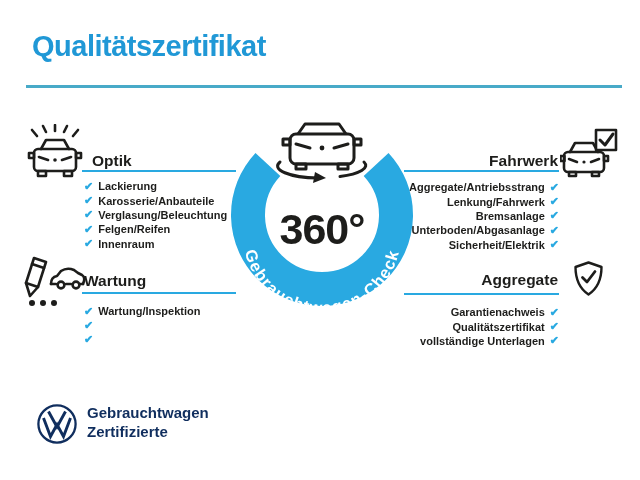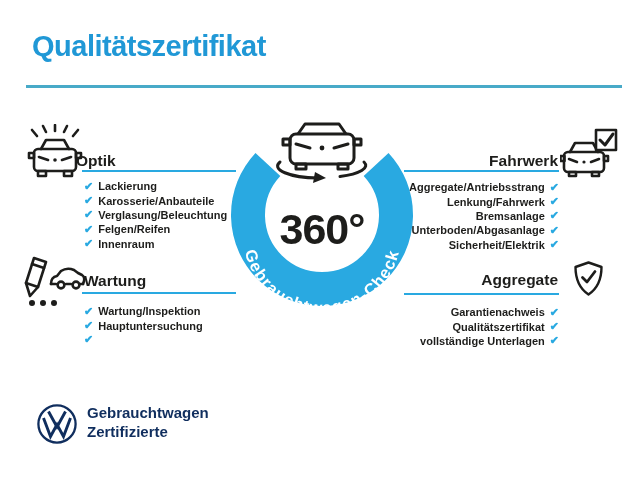--- a/index.html
+++ b/index.html
@@ -47,21 +47,21 @@
     <path d="M14,25 L19,16 L37,16 L42,25"></path>
     <rect x="7" y="25" width="42" height="22" rx="4"></rect>
     <rect x="2" y="29" width="5" height="5"></rect>
       <rect x="49" y="29" width="5" height="5"></rect>
     <path d="M12,33 L21,36"></path>
       <path d="M44,33 L35,36"></path>
     <circle cx="28" cy="36" r="1.8" fill="#1d1d1b" stroke="none"></circle>
     <rect x="11" y="47" width="8" height="5"></rect>
       <rect x="37" y="47" width="8" height="5"></rect>
   </svg>
-  <h2 class="sec-head" style="left:76px;top:152px">Optik</h2>
+  <h2 class="sec-head" style="left:92px;top:152px">Optik</h2>
   <div class="underline" style="left:82px;top:170px;width:154px"></div>
   <div class="items" style="left:84px;top:179px">
 
       <div class="row">
         <span class="check">✔</span>
         <span>Lackierung</span>
       </div>
 
       <div class="row">
         <span class="check">✔</span>
@@ -145,21 +145,20 @@
   <div class="underline" style="left:82px;top:292px;width:154px"></div>
   <div class="items" style="left:84px;top:304px">
 
       <div class="row">
         <span class="check">✔</span>
         <span>Wartung/Inspektion</span>
       </div>
 
       <div class="row">
         <span class="check">✔</span>
-        <span>Hauptuntersuchung</span>
       </div>
 
       <div class="row">
         <span class="check">✔</span>
       </div>
     </div>
 
   <svg class="icon-svg" style="left:573px;top:261px" width="31" height="35" viewBox="0 0 31 35" fill="none" stroke="#1d1d1b" stroke-width="2.4" stroke-linecap="round" stroke-linejoin="round">
     <path d="M15.5,1.5 L28.5,6 C28.5,18 24.5,27.5 15.5,33.5 C6.5,27.5 2.5,18 2.5,6 Z"></path>
     <path d="M9.5,16.5 L14,21 L22,10.5" stroke-width="2.8"></path>

